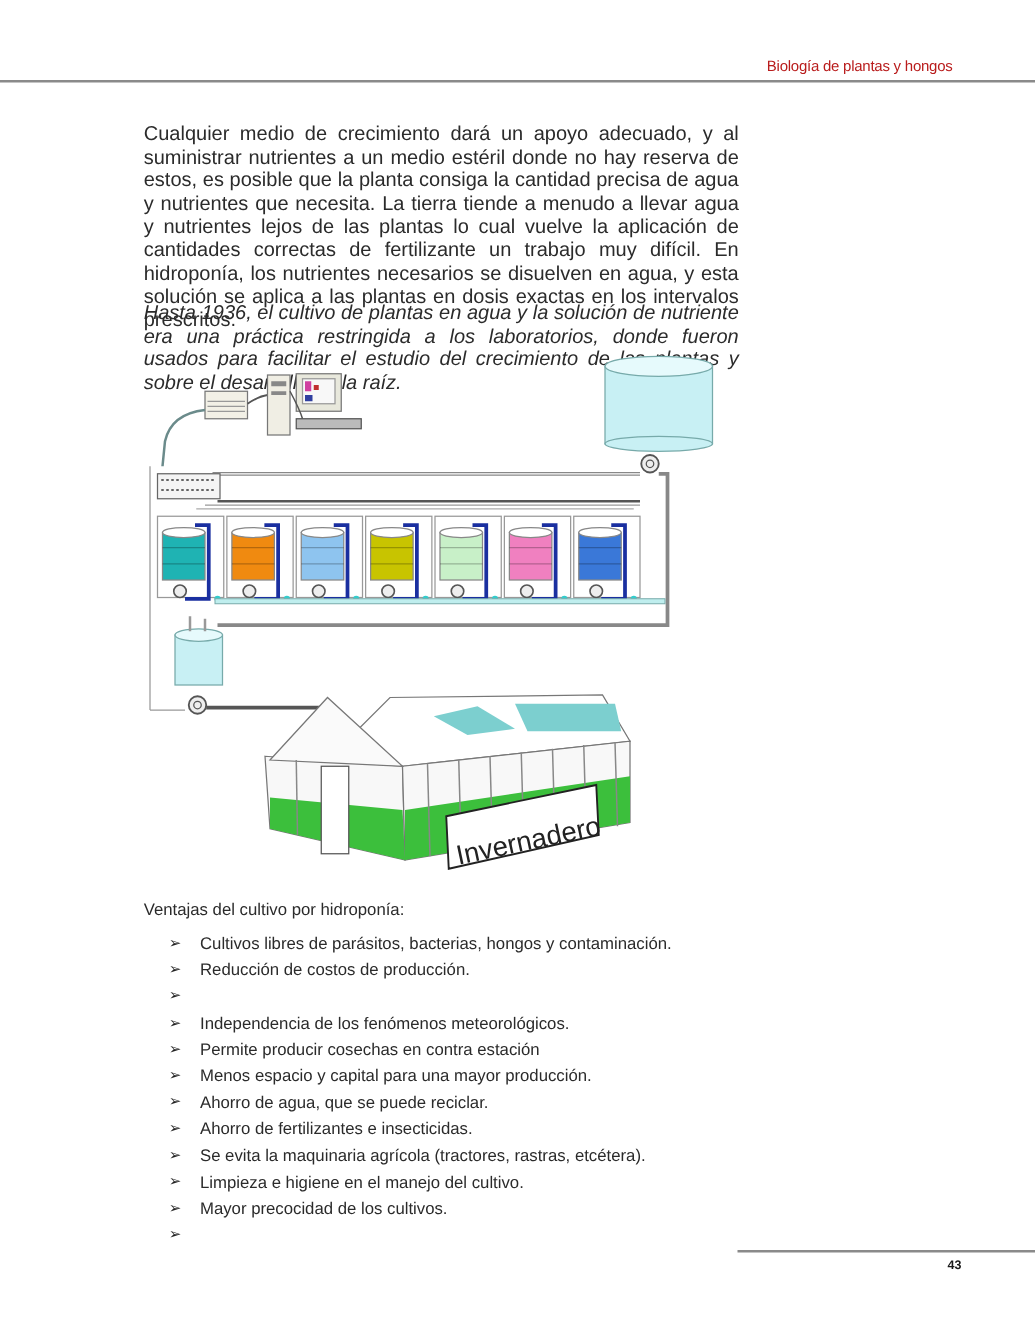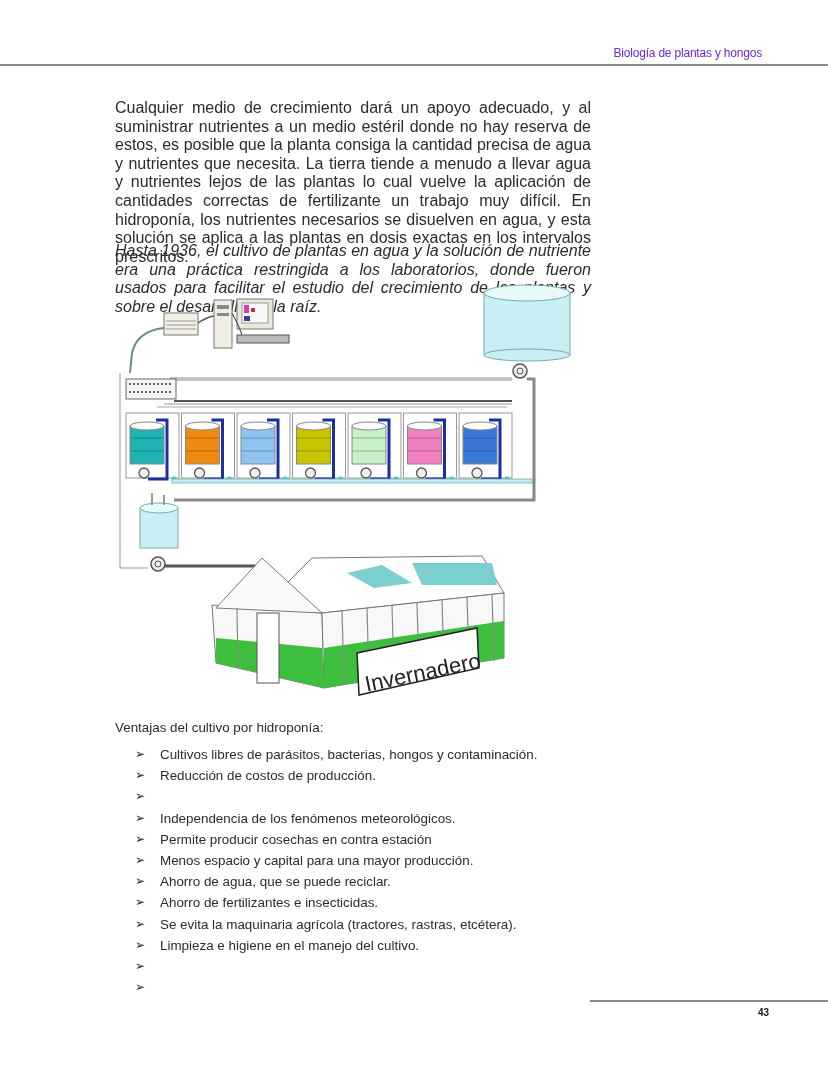--- a/index.html
+++ b/index.html
@@ -1,18 +1,18 @@
 <!DOCTYPE html>
 <html><head>
 <meta charset="utf-8">
 <style>
   html, body { margin:0; padding:0; background:#ffffff; }
   body { width:828px; height:1071px; position:relative; overflow:hidden;
          font-family:"Liberation Sans", sans-serif; color:#2a2a2a; }
-  .header-title { position:absolute; top:46px; right:66px; font-size:12px; color:#6d28d9; letter-spacing:-0.2px; }
+  .header-title { position:absolute; top:46px; right:66px; font-size:12px; color:#b91c1c; letter-spacing:-0.2px; }
   .header-rule { position:absolute; top:64px; left:0; width:828px; height:2px; background:#8a8a8a; }
   .body-text { position:absolute; left:115px; width:476px; font-size:16px; line-height:18.6px; text-align:justify; color:#2b2b2b; }
   .p1 { top:99px; }
   .p2 { top:242px;font-style:italic; }
   .figure { position:absolute; left:112px; top:283px; width:470px; height:425px; }
   .list-intro { position:absolute; left:115px; top:720px; font-size:13.4px; color:#2b2b2b; }
   .adv-list { position:absolute; left:135px; top:744px; margin:0; padding:0; list-style:none; }
   .adv-list li { font-size:13.4px; line-height:21.2px; color:#2b2b2b; display:flex; }
   .bullet { width:25px; font-size:12px; color:#222; }
   .footer-rule { position:absolute; top:1000px; left:590px; width:238px; height:2px; background:#8a8a8a; }
@@ -209,20 +209,21 @@
   <li>
       <span class="bullet">➢</span>
       <span>Se evita la maquinaria agrícola (tractores, rastras, etcétera).</span>
     </li>
   <li>
       <span class="bullet">➢</span>
       <span>Limpieza e higiene en el manejo del cultivo.</span>
     </li>
   <li>
       <span class="bullet">➢</span>
+      <span>Mayor precocidad de los cultivos.</span>
     </li>
   <li>
       <span class="bullet">➢</span>
     </li>
 </ul>
 
 <div class="footer-rule"></div>
 <div class="page-number">43</div>
 
 </body></html>

